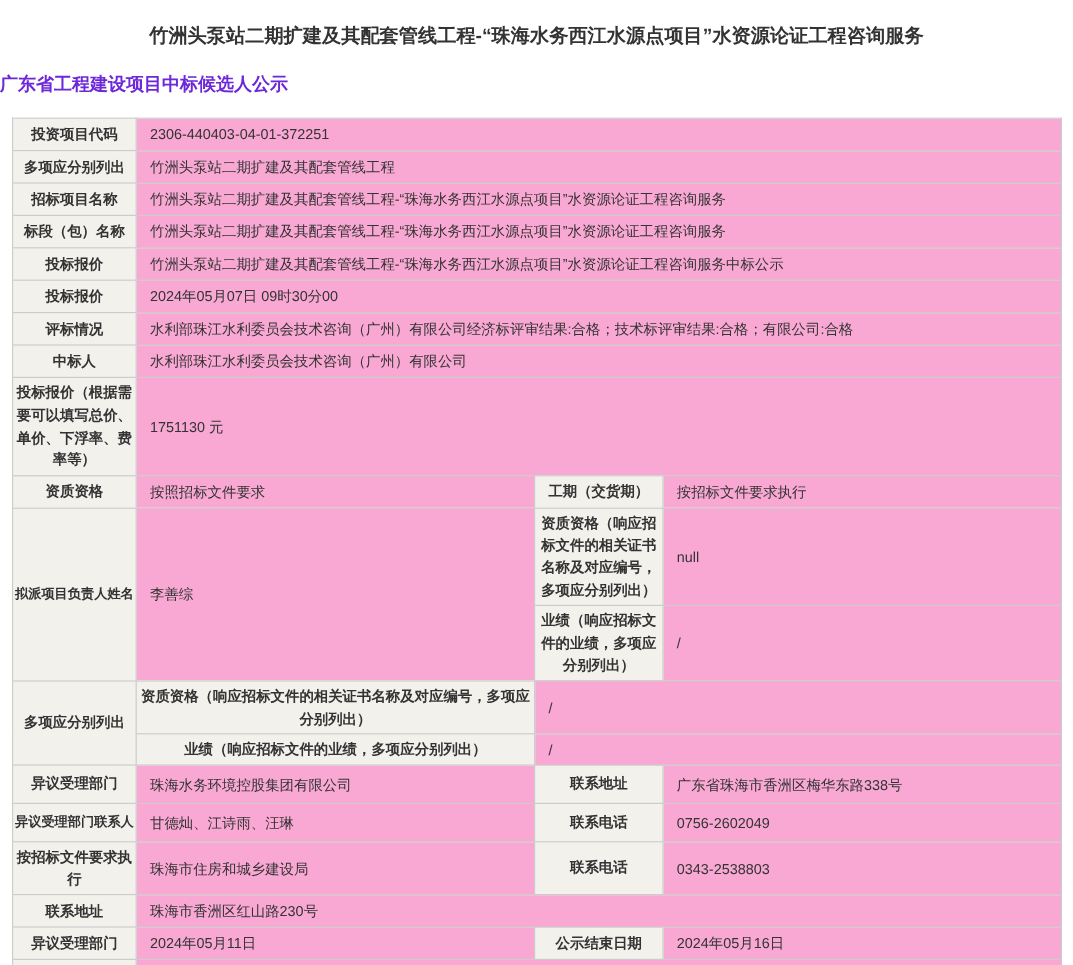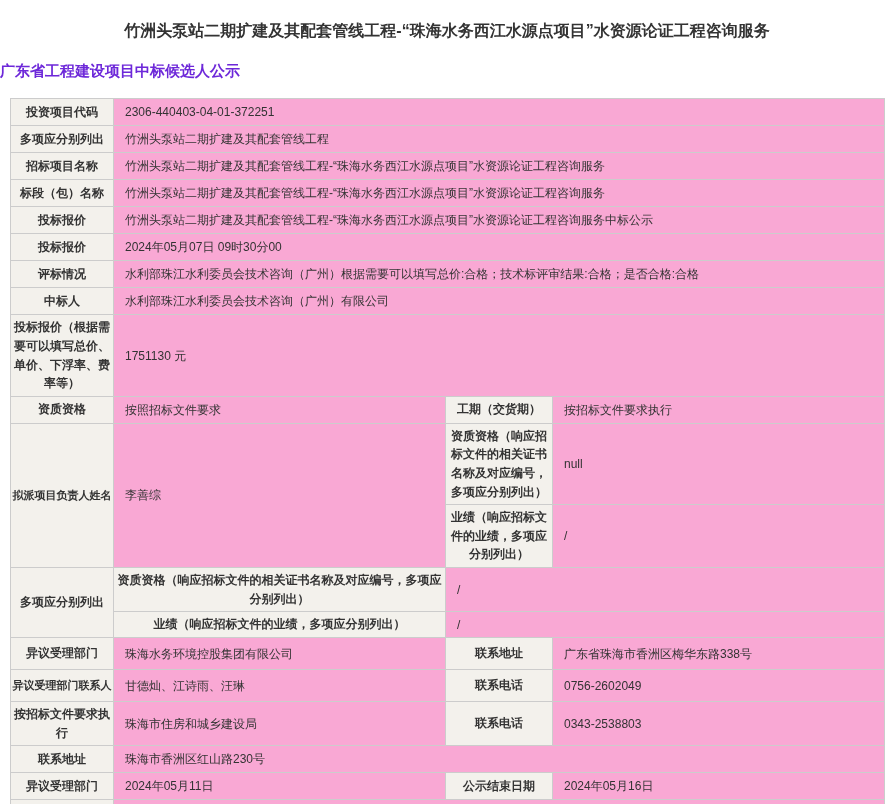--- a/index.html
+++ b/index.html
@@ -101,21 +101,21 @@
       <td colspan="3">竹洲头泵站二期扩建及其配套管线工程-“珠海水务西江水源点项目”水资源论证工程咨询服务中标公示</td>
     </tr>
 
     <tr class="h27">
       <th>投标报价</th>
       <td colspan="3">2024年05月07日 09时30分00</td>
     </tr>
 
     <tr class="h27">
       <th>评标情况</th>
-      <td colspan="3">水利部珠江水利委员会技术咨询（广州）根据需要可以填写总价:合格；技术标评审结果:合格；是否合格:合格</td>
+      <td colspan="3">水利部珠江水利委员会技术咨询（广州）有限公司经济标评审结果:合格；技术标评审结果:合格；有限公司:合格</td>
     </tr>
 
     <tr class="h27">
       <th>中标人</th>
       <td colspan="3">水利部珠江水利委员会技术咨询（广州）有限公司</td>
     </tr>
 
     <tr class="h73">
       <th>投标报价（根据需要可以填写总价、单价、下浮率、费率等）</th>
       <td colspan="3">1751130 元</td>

